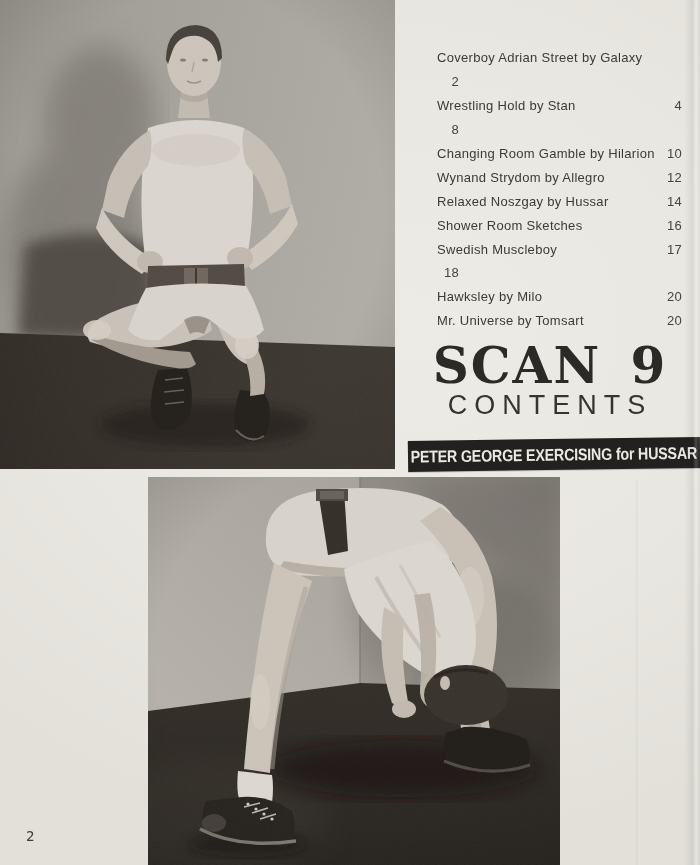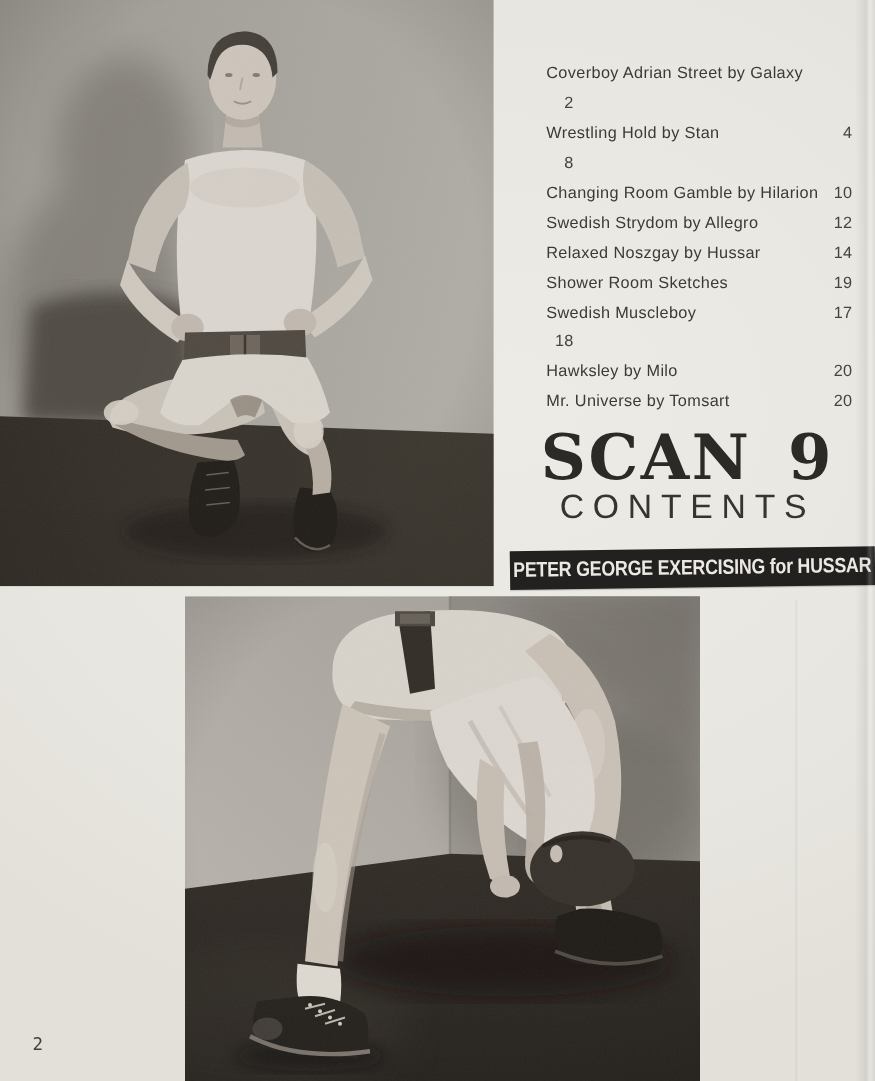--- a/index.html
+++ b/index.html
@@ -170,30 +170,30 @@
         <span class="toc-page">4</span>
       </div>
     <div class="toc-row">
         <span class="toc-page">8</span>
       </div>
     <div class="toc-row">
         <span class="toc-title">Changing Room Gamble by Hilarion</span>
         <span class="toc-page">10</span>
       </div>
     <div class="toc-row">
-        <span class="toc-title">Swedish Strydom by Allegro</span>
+        <span class="toc-title">Wynand Strydom by Allegro</span>
         <span class="toc-page">12</span>
       </div>
     <div class="toc-row">
         <span class="toc-title">Relaxed Noszgay by Hussar</span>
         <span class="toc-page">14</span>
       </div>
     <div class="toc-row">
         <span class="toc-title">Shower Room Sketches</span>
-        <span class="toc-page">19</span>
+        <span class="toc-page">16</span>
       </div>
     <div class="toc-row">
         <span class="toc-title">Swedish Muscleboy</span>
         <span class="toc-page">17</span>
       </div>
     <div class="toc-row">
         <span class="toc-page">18</span>
       </div>
     <div class="toc-row">
         <span class="toc-title">Hawksley by Milo</span>

